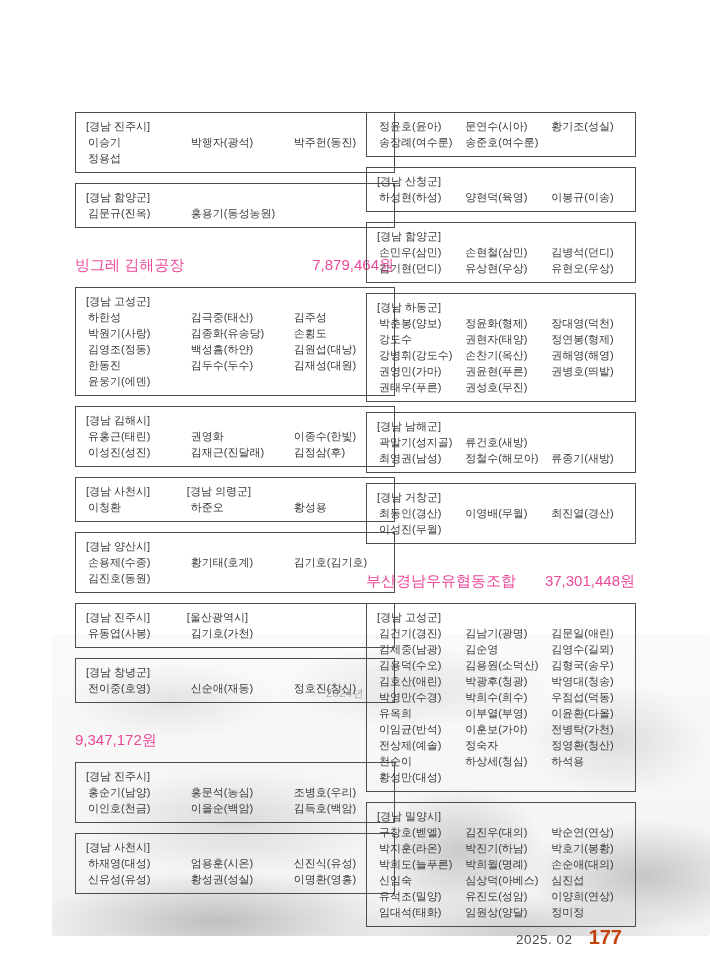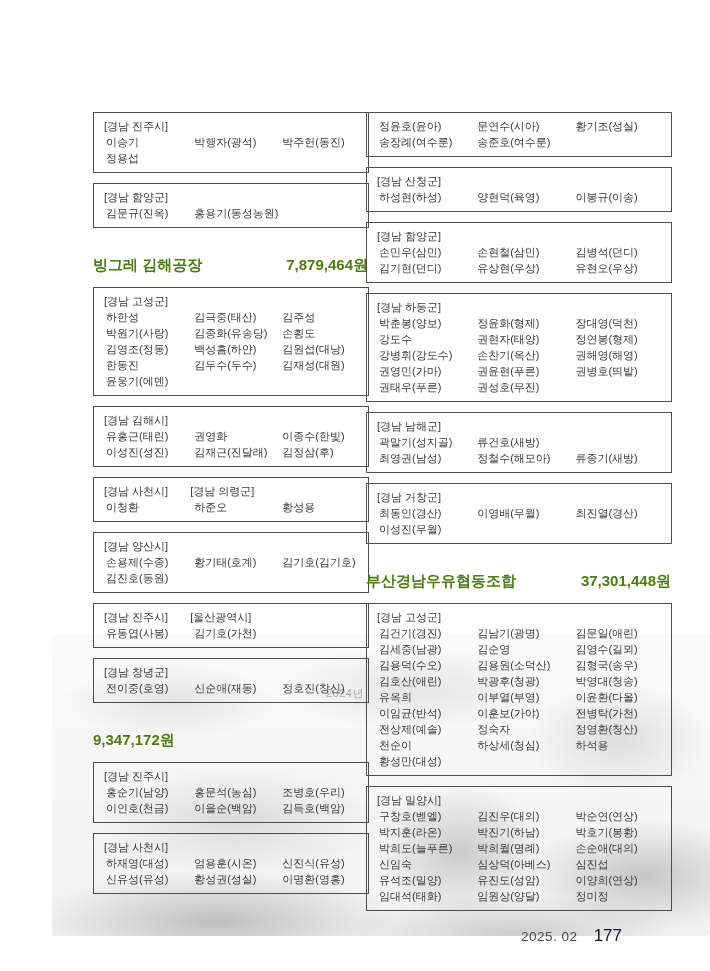--- a/index.html
+++ b/index.html
@@ -26,45 +26,45 @@
       radial-gradient(ellipse 240px 55px at 70% 99%, rgba(60,60,60,.2), transparent 70%),
       linear-gradient(to bottom, rgba(0,0,0,.02), rgba(0,0,0,.05));
     border-radius:3px;
   }
   .watermark-text {
     position:absolute; left:326px; top:686px;
     font-size:11px; color:#8f8f8f; opacity:.75;
     letter-spacing:.5px;
   }
   .col { position:absolute; top:112px; display:flex; flex-direction:column; }
-  .col-left  { left:93px;  width:276px; }
-  .col-right { left:366px; width:306px; }
+  .col-left  { left:75px;  width:320px; }
+  .col-right { left:366px; width:270px; }
   .name-box {
     border:1px solid #4d4d4d;
     padding:5px 6px 6px 10px;
     margin-bottom:10px;
     background:transparent;
   }
   .region-row, .name-row { display:flex; line-height:16px; font-size:11px; }
   .region-row { margin-bottom:0; }
   .cell { width:33.4%; white-space:nowrap; overflow:visible; flex-shrink:0; }
   .name-row .cell { padding-left:2px; }
   .region-cell { color:#383838; }
   .section-header {
     display:flex; justify-content:space-between; align-items:baseline;
     margin:16px 1px 12px 0;
-    font-weight:bold; font-size:15px; color:#4d7c0f;
+    font-weight:normal; font-size:15px; color:#ec4899;
     line-height:21px;
   }
   .footer {
     position:absolute; top:926px; right:88px;
     white-space:nowrap;
   }
   .footer .date { font-size:13.5px; color:#4a4a4a; letter-spacing:.5px;text-align:right; }
-  .footer .pagenum { font-size:17px; font-weight:normal; color:#0f172a; margin-left:16px; }
+  .footer .pagenum { font-size:20px; font-weight:bold; color:#c2410c; margin-left:16px; }
 </style>
 </head>
 <body>
 
 <div class="page">
   <div class="watermark"></div>
   <div class="watermark-text">2024년</div>
   <div class="col col-left" id="col-left">
       <div class="name-box">
         <div class="region-row">
@@ -328,20 +328,25 @@
           <span class="cell">김용덕(수오)</span>
           <span class="cell">김용원(소덕산)</span>
           <span class="cell">김형국(송우)</span>
         </div>
         <div class="name-row">
           <span class="cell">김호산(애린)</span>
           <span class="cell">박광후(청광)</span>
           <span class="cell">박영대(청송)</span>
         </div>
         <div class="name-row">
+          <span class="cell">박영만(수경)</span>
+          <span class="cell">박희수(희수)</span>
+          <span class="cell">우점섭(덕동)</span>
+        </div>
+        <div class="name-row">
           <span class="cell">유옥희</span>
           <span class="cell">이부열(부영)</span>
           <span class="cell">이윤환(다올)</span>
         </div>
         <div class="name-row">
           <span class="cell">이임균(반석)</span>
           <span class="cell">이훈보(가야)</span>
           <span class="cell">전병탁(가천)</span>
         </div>
         <div class="name-row">

